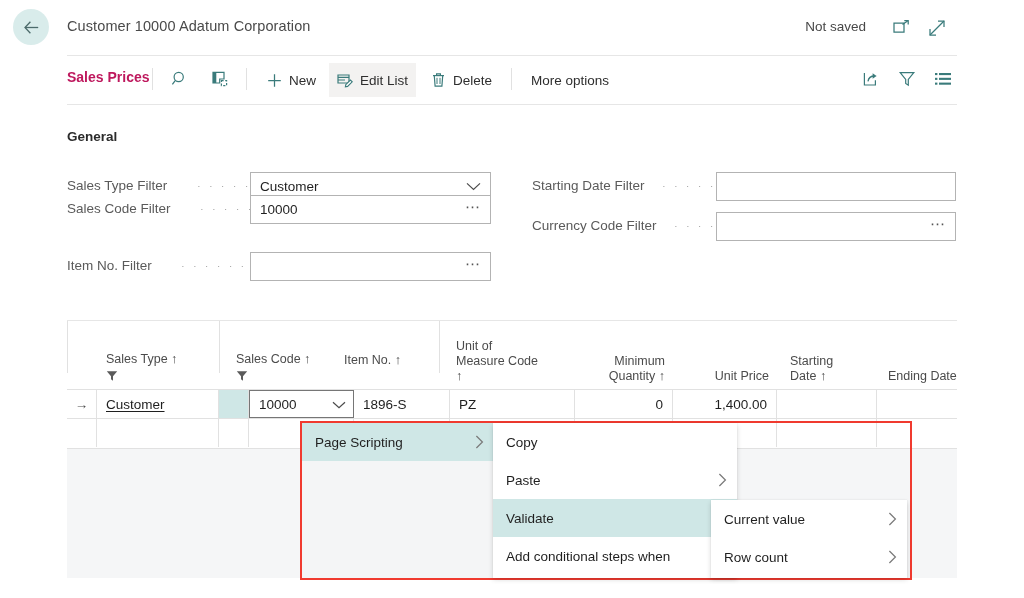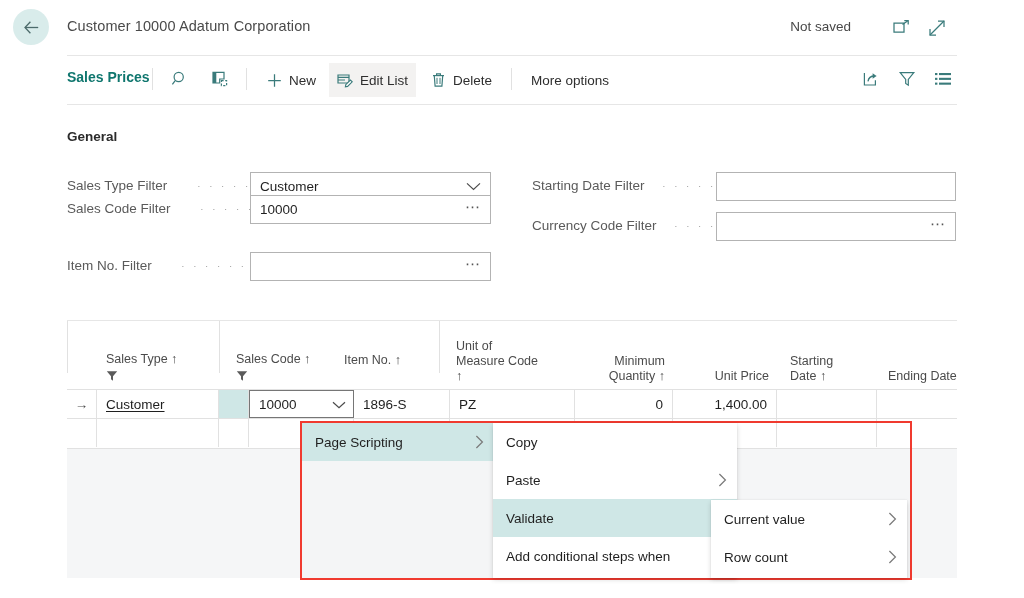--- a/index.html
+++ b/index.html
@@ -41,21 +41,21 @@
   .back-btn svg { display:block; }
   .page-title {
     position: absolute;
     left: 67px; top: 18px;
     font-size: 14.5px;
     color: #4a4a4a;
     letter-spacing: .1px;
   }
   .save-status {
     position: absolute;
-    right: 173px; top: 19px;
+    right: 158px; top: 19px;
     font-size: 13.5px;
     color: #484848;
   }
   .title-icon {
     position: absolute;
     top: 15px;
     width: 26px; height: 26px;
     display:flex; align-items:center; justify-content:center;
     cursor: pointer;
   }
@@ -69,21 +69,21 @@
   }
 
   
   .cmdbar {
     position: absolute;
     left: 0; top: 56px; width: 1024px; height: 48px;
   }
   .cmd-label {
     position: absolute;
     left: 67px; top: 13px;
-    font-size: 14px; font-weight: bold; color: #0f766e;
+    font-size: 14px; font-weight: bold; color: #be185d;
   }
   .vsep {
     position: absolute;
     top: 12px; width: 1px; height: 22px; background: #e1e1e1;
   }
   .cmd-item {
     position: absolute;
     top: 7px;
     height: 34px;
     display: flex; align-items: center;

